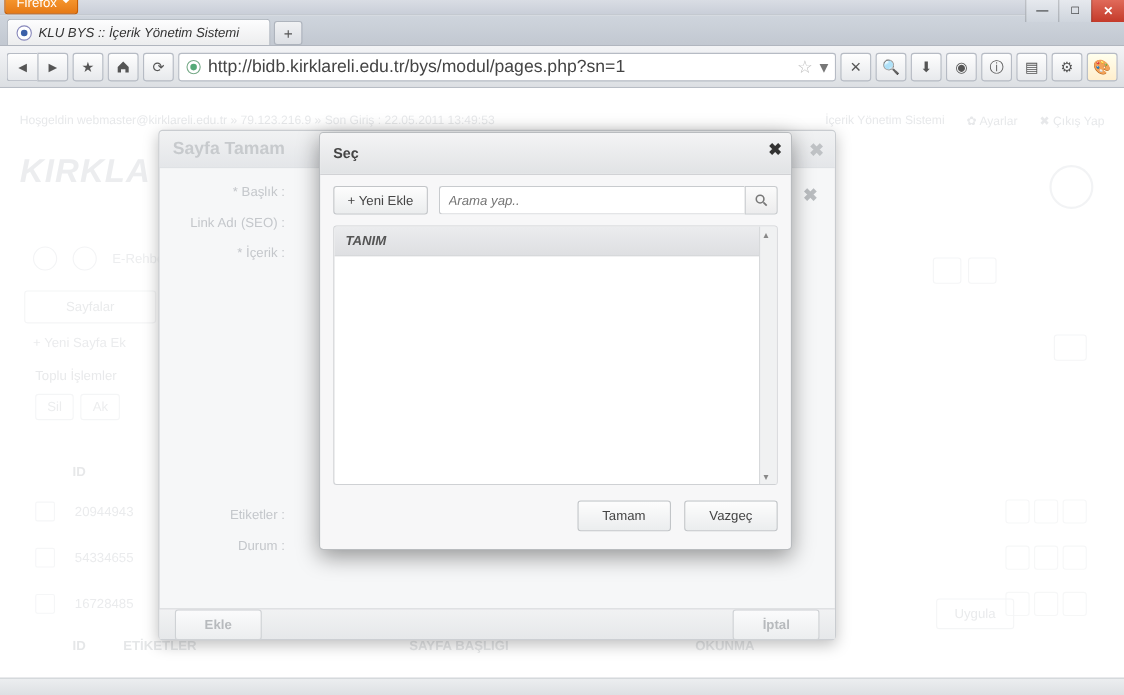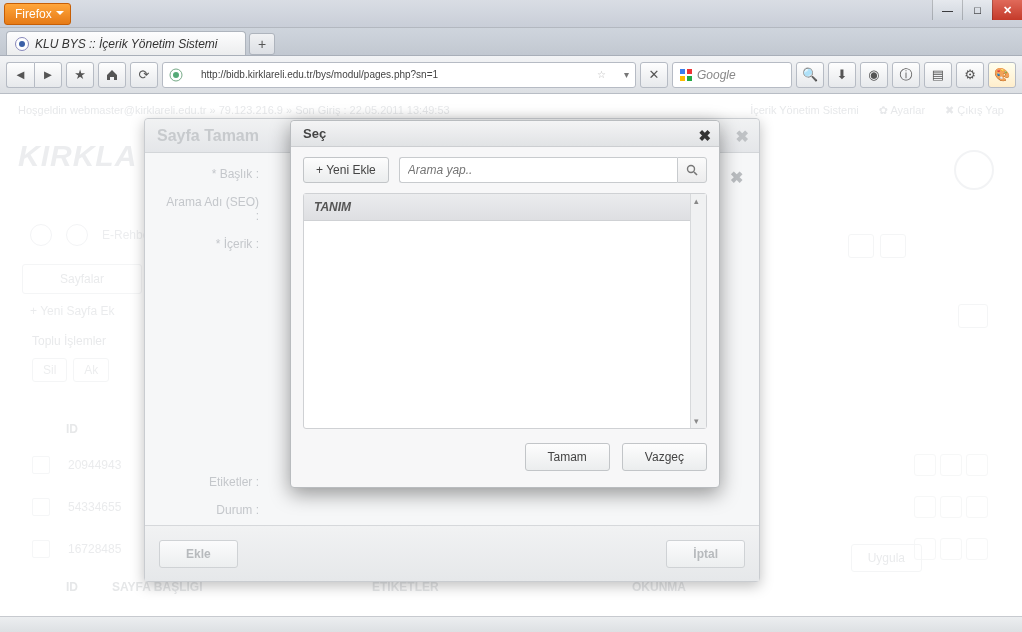--- a/index.html
+++ b/index.html
@@ -5,35 +5,35 @@
   * { box-sizing: border-box; margin: 0; padding: 0; font-family: "Segoe UI", Tahoma, sans-serif; }
   body { width: 1022px; height: 632px; overflow: hidden; background: #fff; }
 
   
   .win-controls { position: absolute; top: 0; right: 0; display: flex; height: 20px; z-index: 50; }
   .win-btn { width: 30px; height: 20px; display: flex; align-items: center; justify-content: center; border-left: 1px solid rgba(0,0,0,.2); font-size: 11px; }
   .win-min { background: linear-gradient(#e6e9ee,#cfd5dd); }
   .win-max { background: linear-gradient(#e6e9ee,#cfd5dd); }
   .win-close { background: linear-gradient(#e06a5a,#c43a2a); color: #fff; font-weight: bold; }
 
-  .ff-menu { height: 28px; background: linear-gradient(#d9dde4,#c9ced8); border-bottom: 1px solid #b3b8c0; display: flex; align-items: center; padding-left: 4px; }
+  .ff-menu { height: 14px; background: linear-gradient(#d9dde4,#c9ced8); border-bottom: 1px solid #b3b8c0; display: flex; align-items: flex-end; padding-left: 4px; }
   .ff-btn { background: linear-gradient(#ffa63b,#e67a16); color: #fff; font-size: 12px; padding: 3px 18px 3px 10px; border-radius: 3px; border: 1px solid #c65e05; position: relative; }
   .ff-btn:after { content:""; position:absolute; right:6px; top:7px; border:4px solid transparent; border-top-color:#fff;}
 
   .tab-strip { height: 28px; background: linear-gradient(#cfd5dd,#c2c8d1); display: flex; align-items: flex-end; padding-left: 6px; border-bottom: 1px solid #a9afb9; }
   .tab-item { height: 24px; background: linear-gradient(#fdfdfe,#ecedee); border: 1px solid #aeb4bd; border-bottom: none; border-radius: 4px 4px 0 0; display: flex; align-items: center; padding: 0 24px 0 8px; font-size: 12px; color: #333; min-width: 240px; margin-right: 3px; position: relative; font-style: italic; }
   .tab-fav { width: 14px; height: 14px; border-radius: 50%; background:#fff; border:1px solid #88b; margin-right:6px; display:flex;align-items:center;justify-content:center;}
   .tab-plus { width: 26px; height: 22px; background: linear-gradient(#f1f2f4,#dcdfe4); border:1px solid #aeb4bd; border-radius:3px; display:flex; align-items:center; justify-content:center; font-size:14px; color:#555;}
 
   .nav-bar { height: 38px; background: linear-gradient(#f3f4f6,#dcdfe3); border-bottom: 1px solid #b8bdc5; display: flex; align-items: center; padding: 0 6px; gap: 4px; }
   .nb-btn { width: 28px; height: 26px; border:1px solid #b6bbc4; border-radius:3px; background: linear-gradient(#fefefe,#e7e9ec); display:flex; align-items:center; justify-content:center; color:#555; font-size:13px;}
   .nb-pair { display:flex; }
   .nb-pair .nb-btn:first-child{border-radius:3px 0 0 3px; border-right:none;}
   .nb-pair .nb-btn:last-child{border-radius:0 3px 3px 0;}
-  .url-box { flex: 1; height: 26px; border:1px solid #b6bbc4; border-radius:3px; background:#fff; display:flex; align-items:center; padding:4px 6px; font-size:10px; color:#444; gap:18px;}
+  .url-box { flex: 1; height: 26px; border:1px solid #b6bbc4; border-radius:3px; background:#fff; display:flex; align-items:center; padding:4px 6px; font-size:16px; color:#444; gap:6px;}
   .url-star{color:#bbb;}
   .url-drop{color:#777;}
   .search-box{ width:120px; height:26px; border:1px solid #b6bbc4; border-radius:3px; background:#fff; display:flex; align-items:center; padding:0 6px; font-size:12px; color:#888; font-style:italic; gap:4px;}
   .gicon{width:14px;height:14px;}
 
   
   .shade { position:absolute; left:0; right:0; bottom:0; top:94px; background: rgba(255,255,255,.6); pointer-events:none; }
 
   
   .bg-page { position:absolute; top:94px; left:0; right:0; bottom:16px; background:#fff; padding:10px 18px 0; font-size:12px; color:#c2c6cb; }
@@ -66,29 +66,29 @@
   .bg-foot-th span:nth-child(2){width:260px;}
   .bg-foot-th span:nth-child(3){width:260px;}
 
   
   .dlg-back{ position:absolute; top:118px; left:144px; width:616px; height:464px; background:#f6f7f8; border:1px solid #c9ccd0; border-radius:4px; box-shadow:0 4px 14px rgba(0,0,0,.25);}
   .dlg-back .hdr{height:34px; background:linear-gradient(#f1f2f3,#e4e6e9); border-bottom:1px solid #d3d6d9; border-radius:4px 4px 0 0; display:flex; align-items:center; padding:0 12px; font-weight:bold; color:#c7cacd;}
   .dlg-back .close{position:absolute;right:10px;top:8px;color:#bfc2c5;font-size:16px;font-weight:bold;}
   .dlg-back .body{padding:14px 16px; color:#c4c7cb; font-size:12px;}
   .dlg-back .row{display:flex; align-items:center; margin-bottom:14px;}
   .dlg-back .lbl{width:108px; text-align:right; padding-right:10px; font-weight:normal;}
-  .dlg-back .footer{position:absolute;left:0;right:0;bottom:0;height:56px;background:linear-gradient(#f1f2f3,#e6e8ea);border-top:1px solid #d6d8db;display:flex;align-items:center;justify-content:space-between;padding:0 14px;}
+  .dlg-back .footer{position:absolute;left:0;right:0;bottom:0;height:28px;background:linear-gradient(#f1f2f3,#e6e8ea);border-top:1px solid #d6d8db;display:flex;align-items:center;justify-content:space-between;padding:0 14px;}
   .dlg-back .fbtn{border:1px solid #cfd2d5; background:linear-gradient(#fbfbfc,#eceeef); color:#b7babd; font-weight:bold; padding:6px 26px; border-radius:3px; font-size:12px;}
 
   
   .sub-close{position:absolute; top:168px; left:730px; color:#babdc0; font-size:16px; font-weight:bold;}
 
   
   .dlg-front{ position:absolute; top:120px; left:290px; width:430px; background:#f7f7f8; border:1px solid #b9bcbf; border-radius:4px; box-shadow:0 6px 20px rgba(0,0,0,.4); z-index:20;}
-  .dlg-front .hdr{height:26px;background:linear-gradient(#f4f4f5,#e1e3e5);border-bottom:1px solid #ccced1;border-radius:4px 4px 0 0;display:flex;align-items:center;padding:0 12px;font-weight:bold;color:#444;font-size:13px;}
+  .dlg-front .hdr{height:38px;background:linear-gradient(#f4f4f5,#e1e3e5);border-bottom:1px solid #ccced1;border-radius:4px 4px 0 0;display:flex;align-items:center;padding:0 12px;font-weight:bold;color:#444;font-size:13px;}
   .dlg-front .close{position:absolute;right:8px;top:6px;color:#333;font-size:15px;font-weight:bold;cursor:pointer;}
   .dlg-front .toolbar{padding:10px 12px; display:flex; gap:10px; align-items:flex-start;}
   .yeni-btn{border:1px solid #c2c5c8;background:linear-gradient(#fdfdfd,#ebedee);padding:5px 12px;border-radius:3px;font-size:12px;color:#444;display:flex;align-items:center;gap:4px;}
   .search-wrap{flex:1;display:flex;}
   .search-in{flex:1;border:1px solid #c8cbce;border-right:none;border-radius:3px 0 0 3px;padding:5px 8px;font-size:12px;color:#999;font-style:italic;background:#fff;}
   .search-go{width:30px;border:1px solid #c8cbce;border-radius:0 3px 3px 0;background:linear-gradient(#fbfbfb,#ececed);display:flex;align-items:center;justify-content:center;color:#777;}
   .list-area{margin:0 12px;border:1px solid #cfd1d4;border-radius:3px;background:#fff;height:236px;display:flex;}
   .list-inner{flex:1;overflow:hidden;font-style:italic;}
   .list-hdr{background:linear-gradient(#ebecee,#dedfe2);border-bottom:1px solid #cfd1d4;padding:6px 10px;font-weight:bold;font-size:12px;color:#555;}
   .list-row{padding:6px 10px;font-size:12px;color:#333;background:linear-gradient(#f5f5f6,#eceded);border-bottom:1px solid #e2e4e6;}
@@ -150,31 +150,20 @@
       <svg width="14" height="14" viewBox="0 0 14 14">
           <circle cx="7" cy="7" r="6" fill="#fff" stroke="#7a8"></circle>
           <circle cx="7" cy="7" r="3" fill="#5a7"></circle>
         </svg>
     </span>
     <span style="flex:1;">http://bidb.kirklareli.edu.tr/bys/modul/pages.php?sn=1</span>
     <span class="url-star">☆</span>
     <span class="url-drop">▾</span>
   </div>
   <div class="nb-btn">✕</div>
-  <div class="search-box">
-    <span class="gicon">
-      <svg width="14" height="14" viewBox="0 0 14 14">
-          <rect x="1" y="1" width="5" height="5" fill="#3b7ded"></rect>
-          <rect x="8" y="1" width="5" height="5" fill="#e33"></rect>
-          <rect x="1" y="8" width="5" height="5" fill="#fb0"></rect>
-          <rect x="8" y="8" width="5" height="5" fill="#2a4"></rect>
-        </svg>
-    </span>
-    <span>Google</span>
-  </div>
   <div class="nb-btn">🔍</div>
   <div class="nb-btn">⬇</div>
   <div class="nb-btn">◉</div>
   <div class="nb-btn">ⓘ</div>
   <div class="nb-btn">▤</div>
   <div class="nb-btn">⚙</div>
   <div class="nb-btn" style="background:linear-gradient(#ffe,#fec);">🎨</div>
 </div>
 
 <div class="bg-page">
@@ -239,39 +228,39 @@
         <span class="bg-rowicons">
           <div></div>
           <div></div>
           <div></div>
         </span>
       </div>
   </div>
   <div class="bg-uygula"><span>Uygula</span></div>
   <div class="bg-foot-th">
     <span>ID</span>
+    <span>ETİKETLER</span>
     <span>SAYFA BAŞLIĞI</span>
-    <span>ETİKETLER</span>
     <span>OKUNMA</span>
   </div>
 </div>
 
 <div class="shade"></div>
 
 <div class="dlg-back">
   <div class="hdr">
       <span>Sayfa Tamam</span>
     </div>
   <div class="close">✖</div>
   <div class="body">
     <div class="row">
         <span class="lbl">* Başlık :</span>
       </div>
     <div class="row">
-        <span class="lbl">Arama Adı (SEO) :</span>
+        <span class="lbl">Link Adı (SEO) :</span>
       </div>
     <div class="row">
         <span class="lbl">* İçerik :</span>
       </div>
     <div style="height:210px;"></div>
     <div class="row">
         <span class="lbl">Etiketler :</span>
       </div>
     <div class="row">
         <span class="lbl">Durum :</span>

